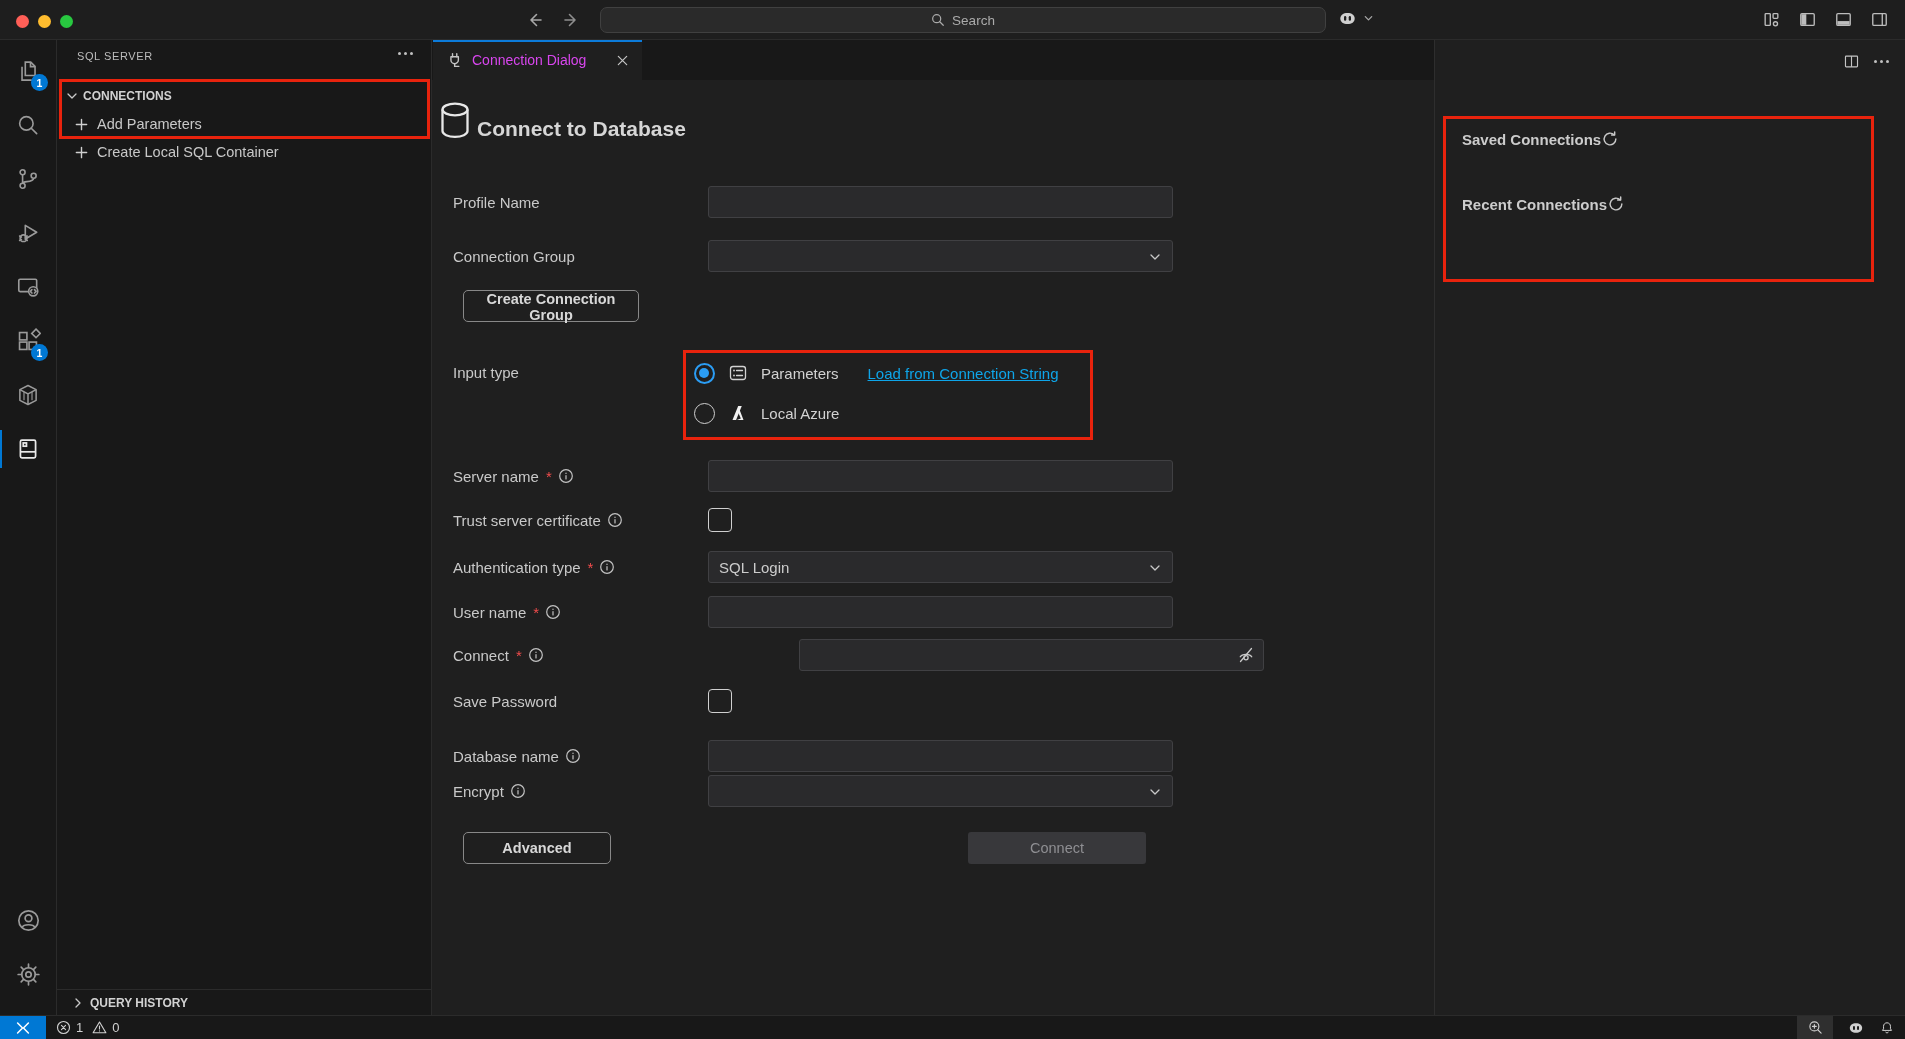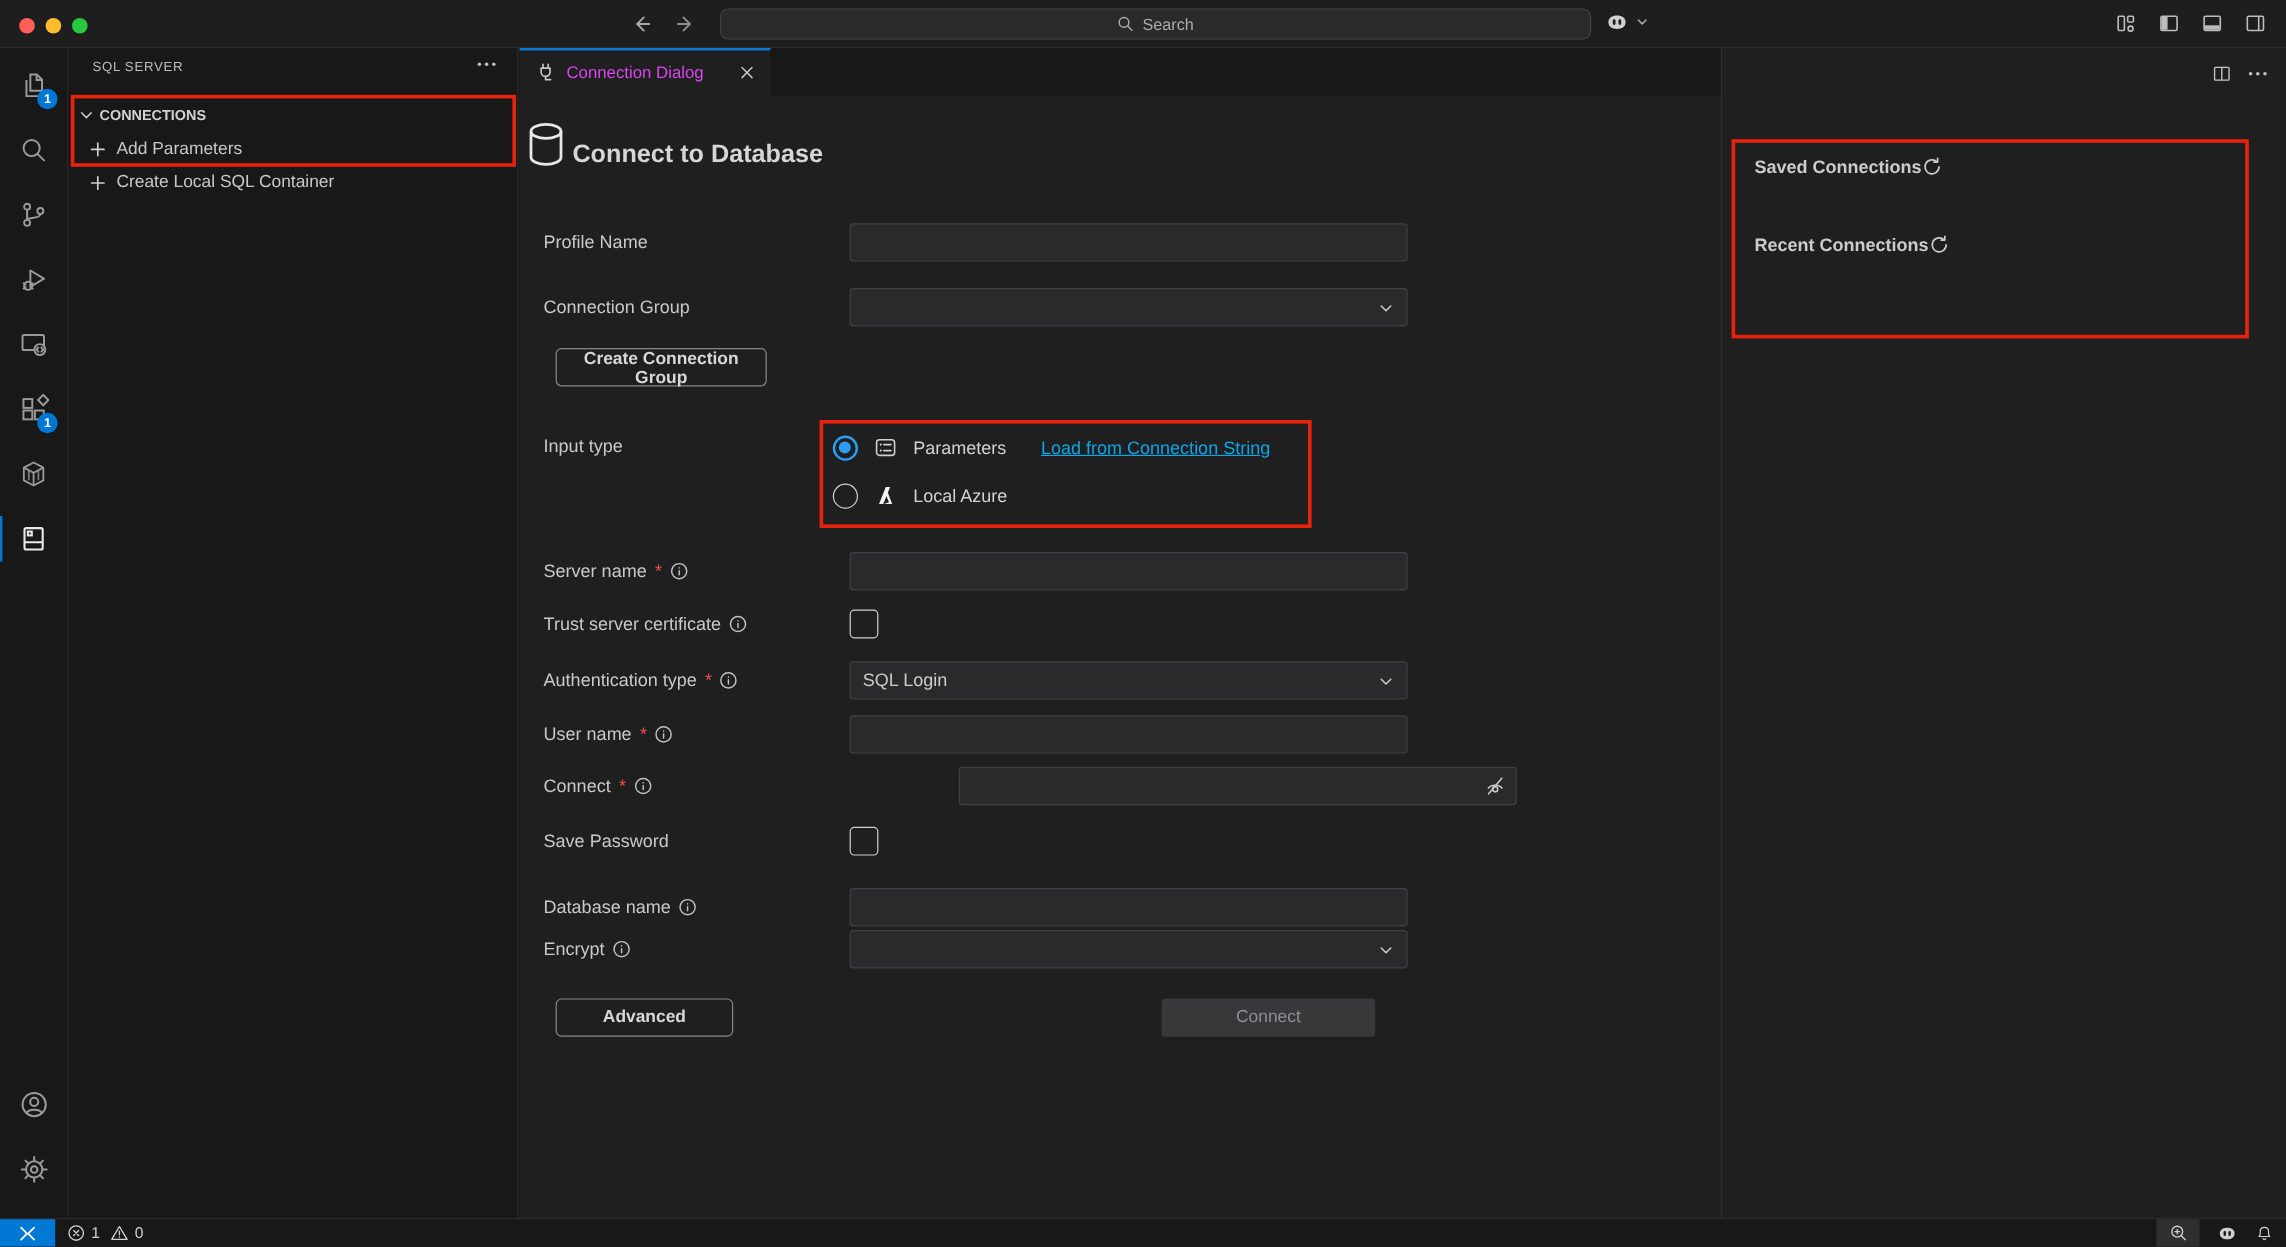--- a/index.html
+++ b/index.html
@@ -298,20 +298,28 @@
 
       <div class="sb-row item" style="top:98px">
         <span style="margin-left:17px">
           <svg width="15" height="15" viewBox="0 0 16 16" fill="none" stroke="#cfcfcf" stroke-width="1.5">
               <path d="M8 2.5v11M2.5 8h11" stroke-linecap="round"></path>
             </svg>
         </span>
         <span style="margin-left:8px">Create Local SQL Container</span>
       </div>
 
+      <div class="sb-footer">
+        <span style="margin-left:14px">
+          <svg width="14" height="14" viewBox="0 0 14 14" fill="none" stroke="#c8c8c8" stroke-width="1.3">
+              <path d="M5 3l4 4-4 4" stroke-linecap="round" stroke-linejoin="round"></path>
+            </svg>
+        </span>
+        <span style="margin-left:5px">QUERY HISTORY</span>
+      </div>
 
       <div class="ann" style="left:2px; top:39px; width:371px; height:60px;"></div>
     </div>
 
     <div class="editor">
       <div class="tabstrip">
         <div class="tab">
           <span>
             <svg width="17" height="17" viewBox="0 0 16 16" fill="none" stroke="#c5c5c5" stroke-width="1.3">
                 <path d="M5.2 1.5v3M9.2 1.5v3" stroke-linecap="round"></path>

